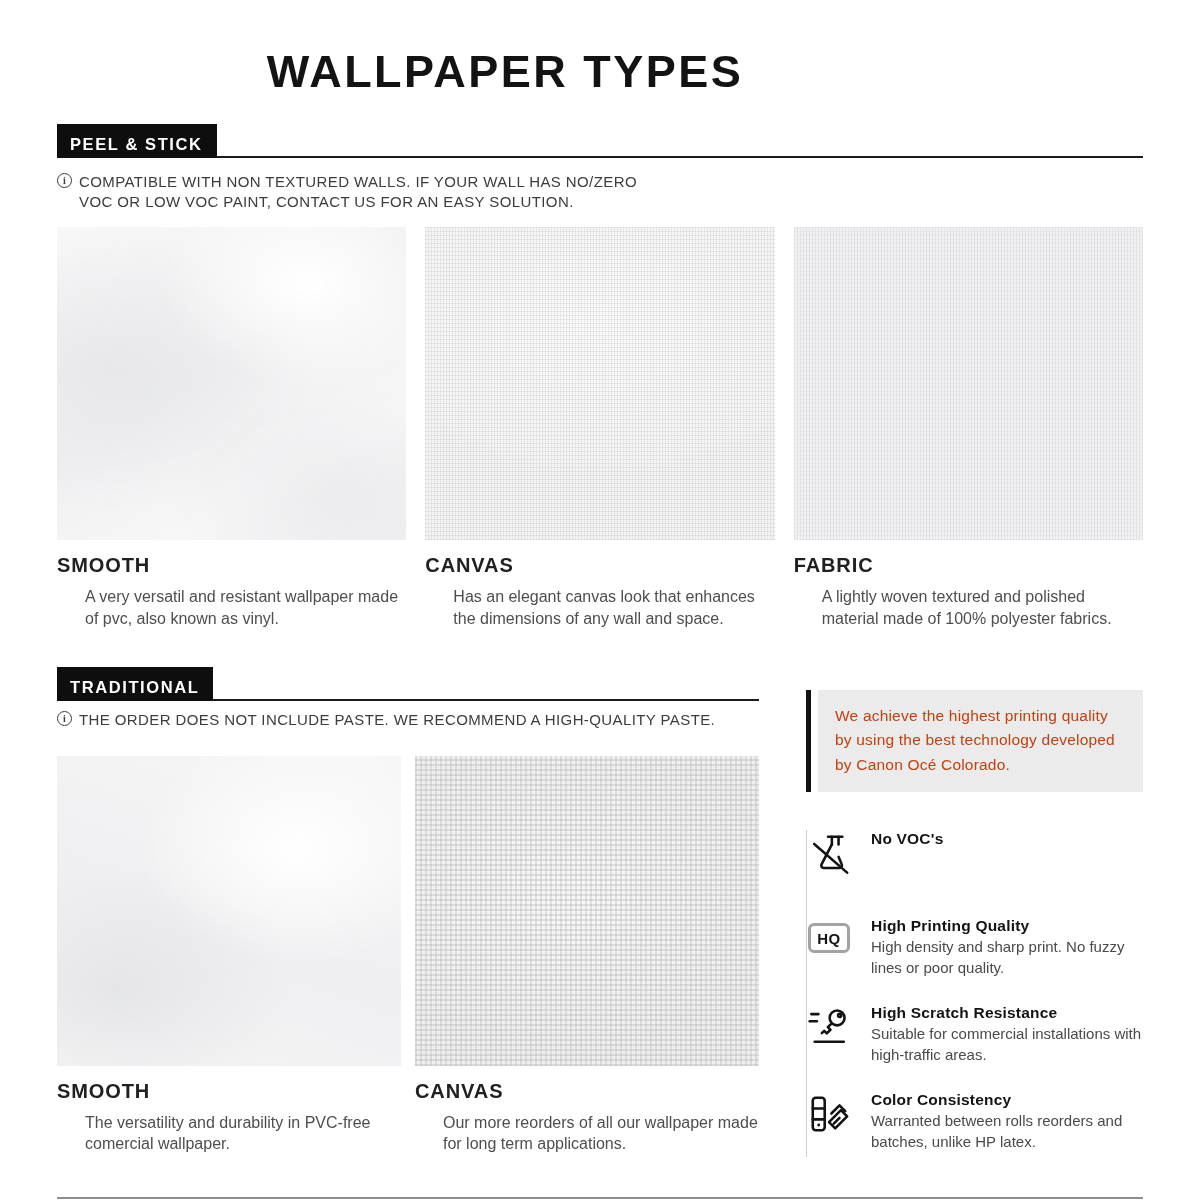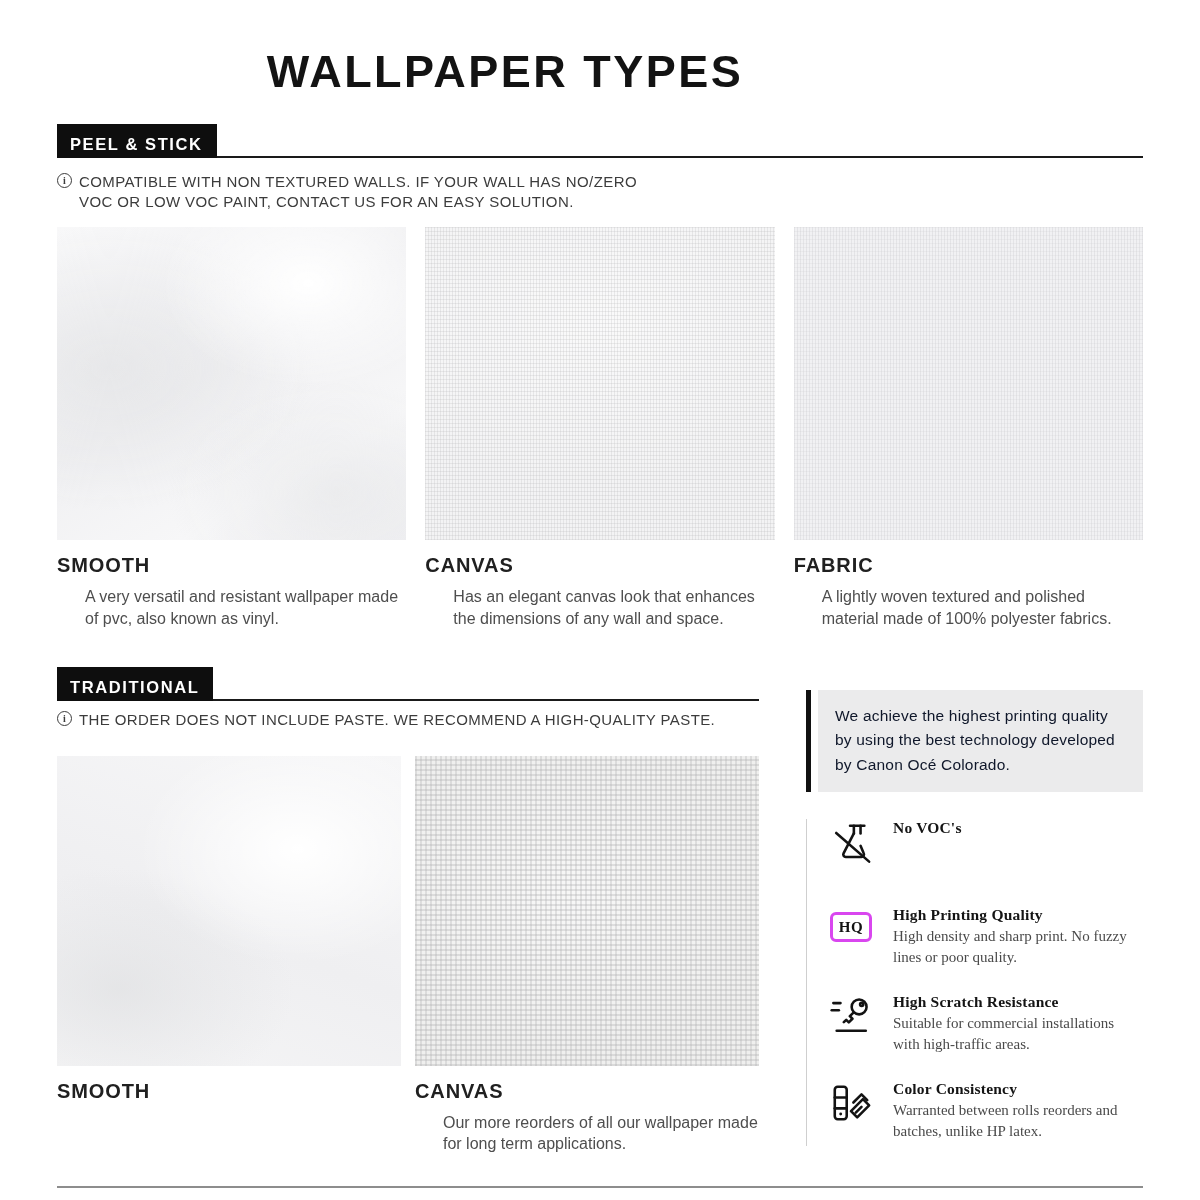--- a/index.html
+++ b/index.html
@@ -75,30 +75,30 @@
   
   .bottom-wrap{display:grid;grid-template-columns:1fr 337px;column-gap:47px;margin-top:38px;}
   .bottom-wrap .sec-head{margin-top:0;}
   .bottom-wrap .note{margin-top:9px;}
   
   .side-panel{padding-top:23px;}
   .quote-row{display:flex;align-items:stretch;}
   .quote-bar{flex:none;width:5px;background:var(--quote-bar);margin-right:7px;}
   .quote-box{
     flex:1;background:var(--quote-bg);padding:14px 16px 15px 17px;
-    font-size:15.5px;line-height:1.58;color:#0f172a;letter-spacing:.2px;
-  }
-  .features{margin-top:27px;border-left:1.5px solid var(--feature-line);padding-left:22px;font-family:Liberation Serif, serif;}
+    font-size:15.5px;line-height:1.58;color:#c2410c;letter-spacing:.2px;
+  }
+  .features{margin-top:38px;border-left:1.5px solid var(--feature-line);}
   .feature{display:flex;align-items:flex-start;gap:20px;margin-bottom:21px;min-height:66px;}
   .feature-icon{flex:none;width:44px;display:flex;justify-content:center;padding-top:2px;}
   .feature-title{font-size:15.5px;font-weight:700;color:#141414;letter-spacing:.2px;}
   .feature-desc{font-size:15px;line-height:1.38;color:#4a4a4a;margin-top:2px;}
   .hq-box{
     display:inline-flex;align-items:center;justify-content:center;
-    width:42px;height:30px;border:3px solid #d946ef;border-radius:6px;margin-top:4px;
+    width:42px;height:30px;border:3px solid #a3a3a3;border-radius:6px;margin-top:4px;
     font-size:15px;font-weight:700;letter-spacing:.5px;color:#131313;
   }
   
   .bottom-rule{height:2px;background:var(--bottom-rule);margin-top:19px;}
   svg.icon{stroke:#131313;fill:none;stroke-width:2.7;stroke-linecap:round;stroke-linejoin:round;}
 </style>
 </head>
 <body>
 
 <h1 class="page-title">WALLPAPER TYPES</h1>
@@ -153,20 +153,21 @@
     <div class="note">
       <span class="info-icon">i</span>
       <span class="note-text">THE ORDER DOES NOT INCLUDE PASTE. WE RECOMMEND A HIGH-QUALITY PASTE.</span>
     </div>
 
     <div class="grid2">
       <figure>
         <div class="swatch tex-smooth-b"></div>
         <figcaption>
           <div class="swatch-name">SMOOTH</div>
+          <p class="swatch-desc">The versatility and durability in PVC-free comercial wallpaper.</p>
         </figcaption>
       </figure>
       <figure>
         <div class="swatch tex-canvas-b"></div>
         <figcaption>
           <div class="swatch-name">CANVAS</div>
           <p class="swatch-desc">Our more reorders of all our wallpaper made for long term applications.</p>
         </figcaption>
       </figure>
     </div>

